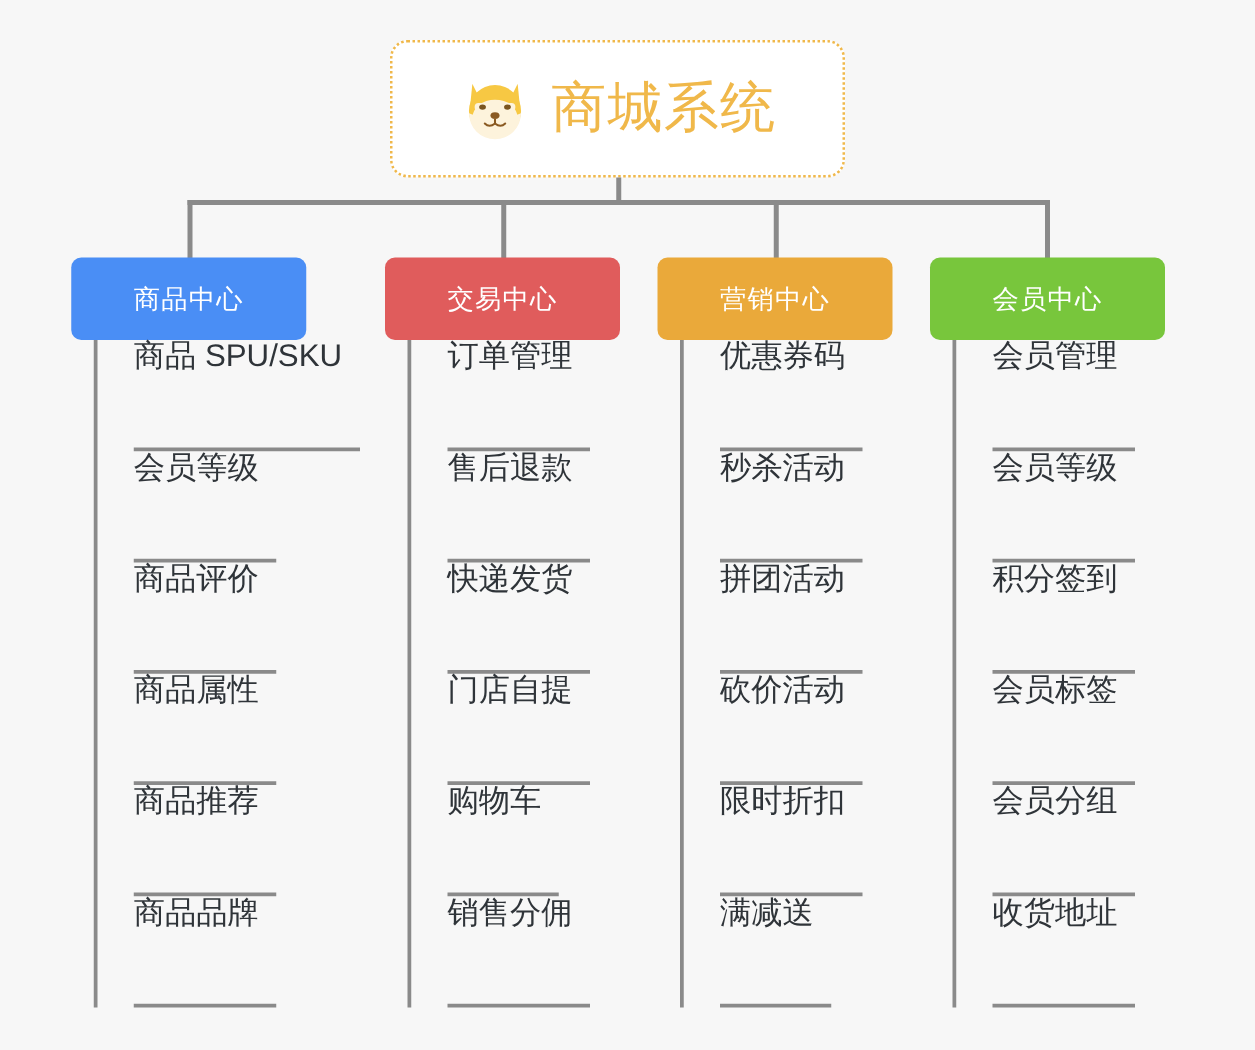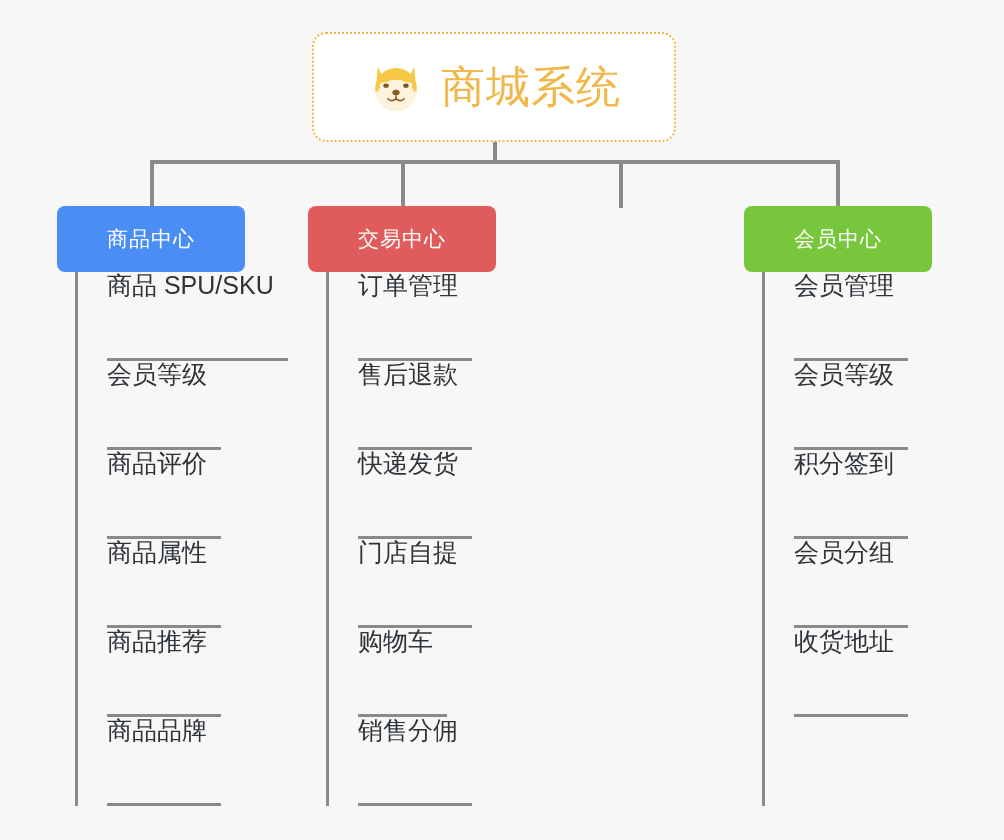--- a/index.html
+++ b/index.html
@@ -201,37 +201,66 @@
         </div>
       <div class="leaf">
           <span class="leaf-label">购物车</span>
         </div>
       <div class="leaf">
           <span class="leaf-label">销售分佣</span>
         </div>
     </div>
   </div>
 
+  <div class="column" style="left:526px;width:188px">
+    <div class="cat-box" style="background:#eaa93a">
+      <span>营销中心</span>
+    </div>
+    <div class="branch">
+      <div class="spine" style="height:534px"></div>
+      <div class="leaf">
+          <span class="leaf-label">优惠券码</span>
+        </div>
+      <div class="leaf">
+          <span class="leaf-label">秒杀活动</span>
+        </div>
+      <div class="leaf">
+          <span class="leaf-label">拼团活动</span>
+        </div>
+      <div class="leaf">
+          <span class="leaf-label">砍价活动</span>
+        </div>
+      <div class="leaf">
+          <span class="leaf-label">限时折扣</span>
+        </div>
+      <div class="leaf">
+          <span class="leaf-label">满减送</span>
+        </div>
+    </div>
+  </div>
 
   <div class="column" style="left:744px;width:188px">
     <div class="cat-box" style="background:#78c63c">
       <span>会员中心</span>
     </div>
     <div class="branch">
       <div class="spine" style="height:534px"></div>
       <div class="leaf">
           <span class="leaf-label">会员管理</span>
         </div>
       <div class="leaf">
           <span class="leaf-label">会员等级</span>
         </div>
       <div class="leaf">
           <span class="leaf-label">积分签到</span>
         </div>
       <div class="leaf">
+          <span class="leaf-label">会员标签</span>
+        </div>
+      <div class="leaf">
           <span class="leaf-label">会员分组</span>
         </div>
       <div class="leaf">
           <span class="leaf-label">收货地址</span>
         </div>
     </div>
   </div>
 
 </div>
 

